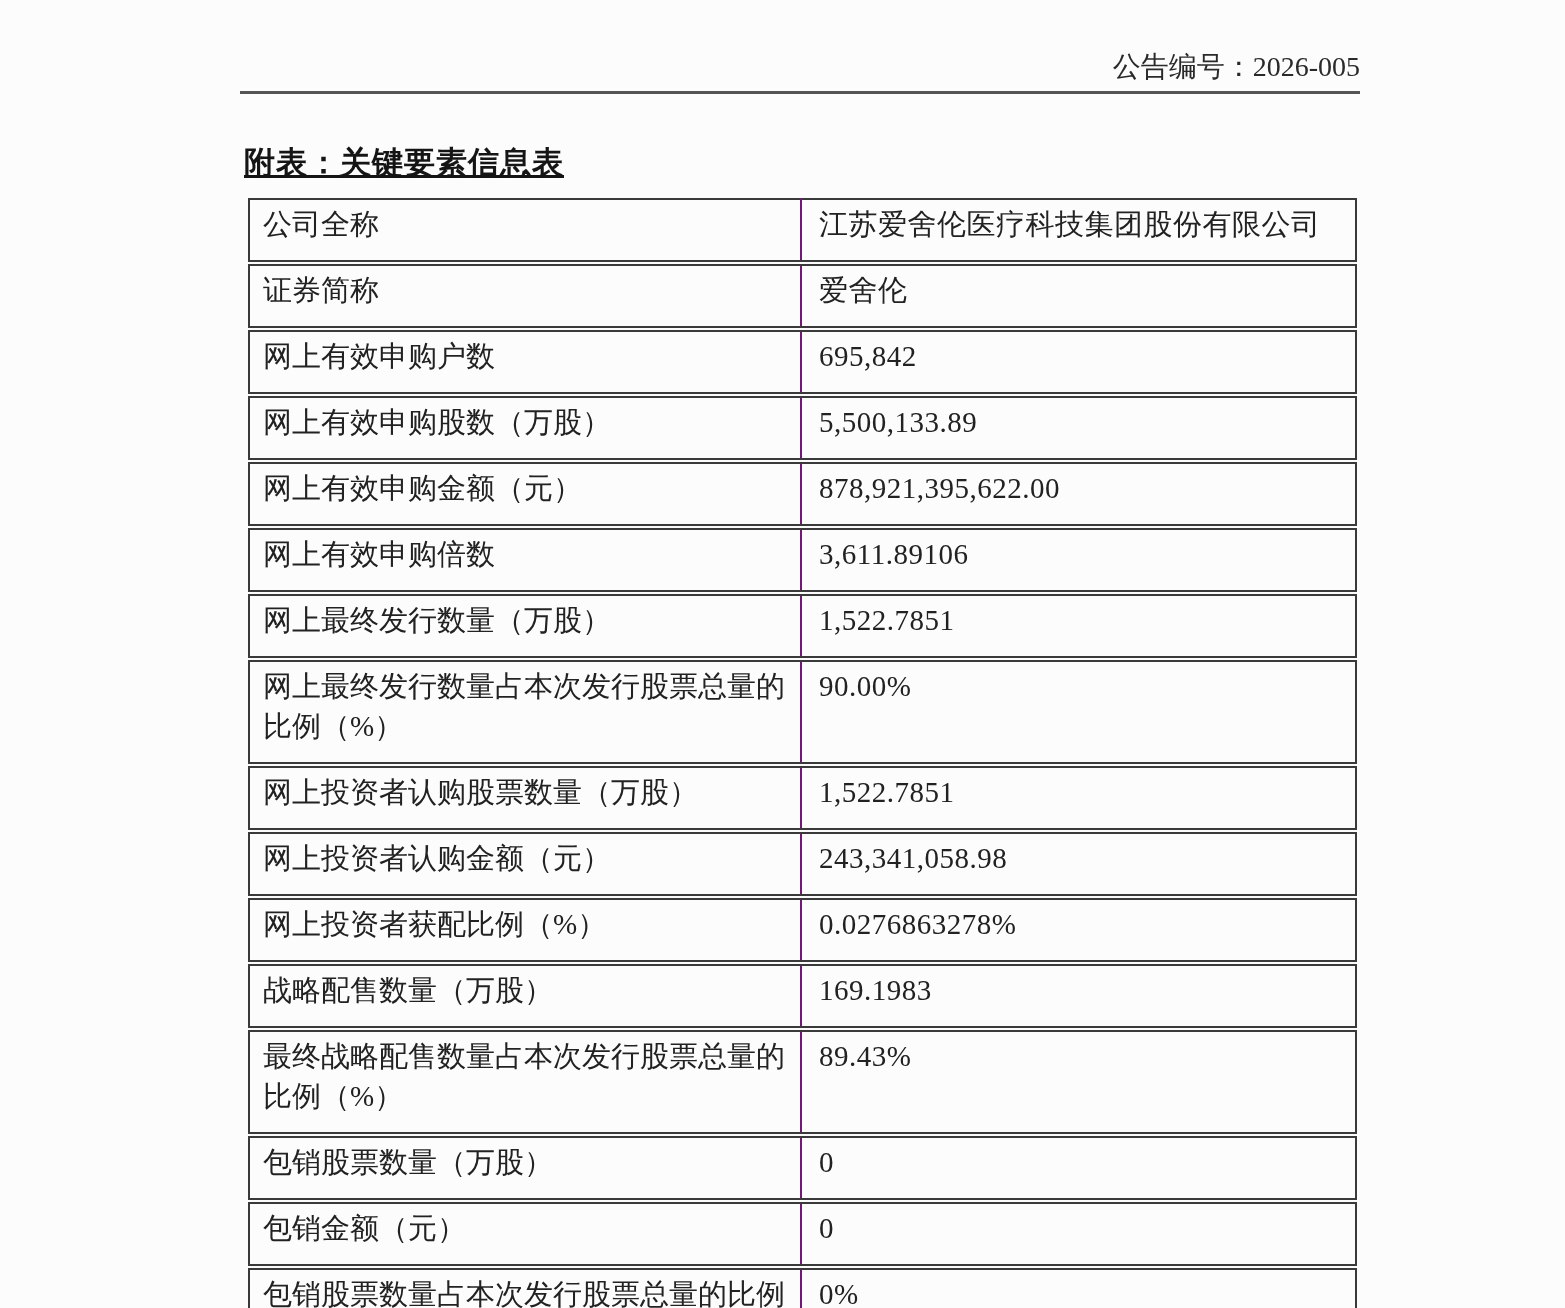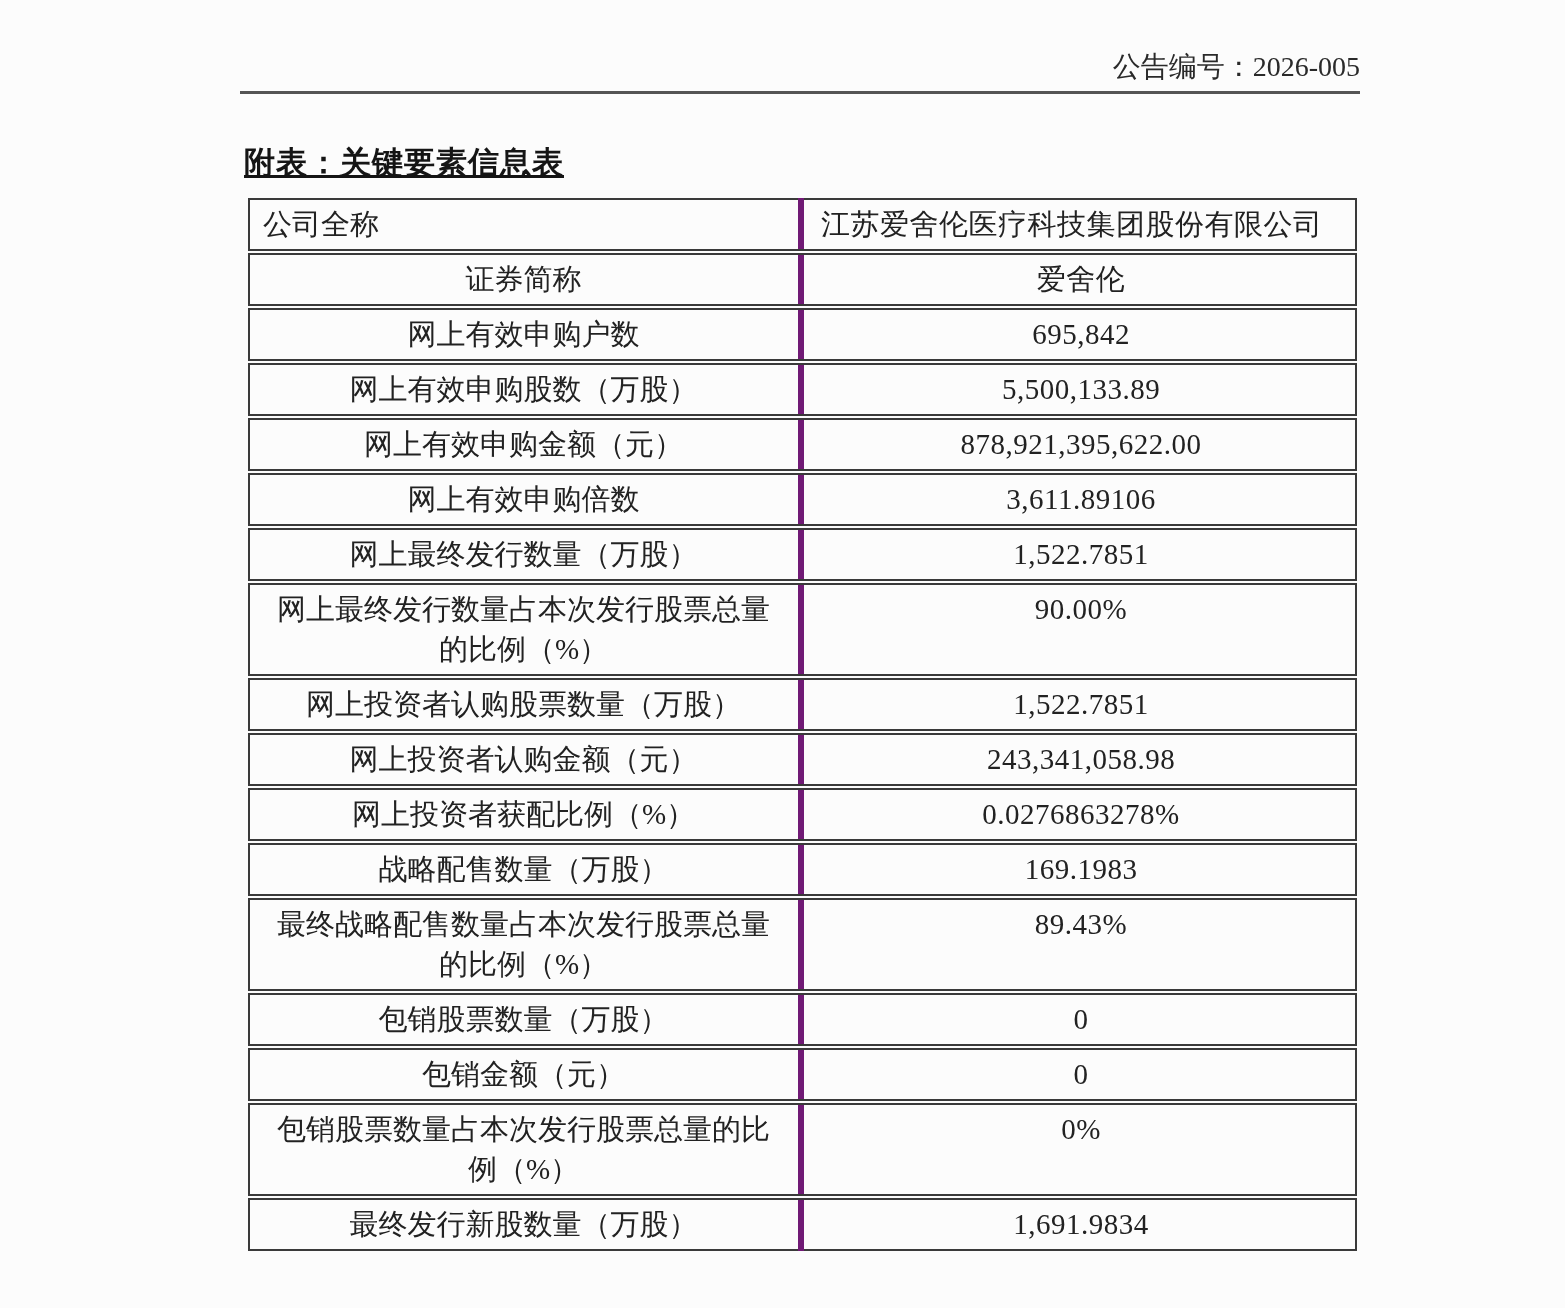--- a/index.html
+++ b/index.html
@@ -51,31 +51,30 @@
     border-collapse: collapse;
     table-layout: fixed;
     border: 2px solid #3a3a3a;
   }
   table.key-table col.c-label { width: 552px; }
   table.key-table col.c-value { width: 555px; }
   table.key-table td {
     vertical-align: top;
     font-size: 29px;
     line-height: 1.38;
-    padding: 4px 14px 5px 13px;
+    padding: 4px 14px 16px 13px;
     color: #222;
   }
   table.key-table td.value-cell {
-    border-left: 6px solid #701a75;
+    border-left: 2px solid #701a75;
     padding-left: 17px;
     letter-spacing: 0.5px;
   }
   table.key-table tr + tr td {
     border-top: 6px double #3a3a3a;
-    text-align: center;
   }
 </style>
 </head>
 <body>
 
 <div class="page">
   <div class="content">
 
     <div class="notice-line">
       <span>公告编号：2026-005</span>

